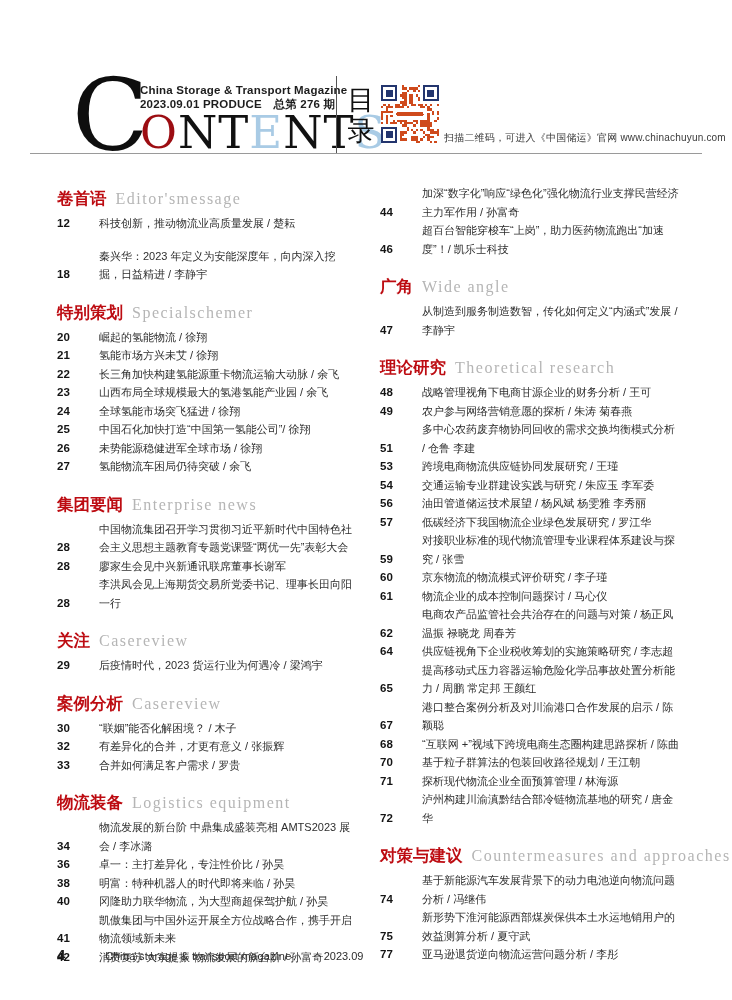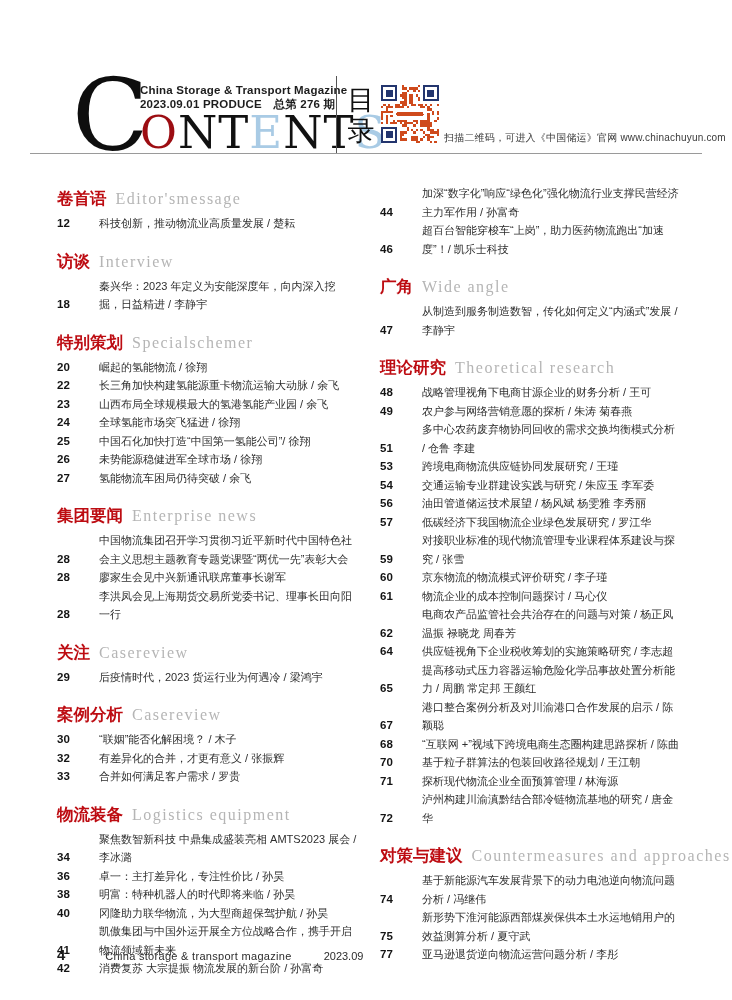--- a/index.html
+++ b/index.html
@@ -267,41 +267,42 @@
     </h2>
     <ul class="sec-items">
   <li class="toc-item">
     <span class="item-page">12</span>
     <span class="item-title">科技创新，推动物流业高质量发展 / 楚耘</span>
   </li>
 </ul>
   </section>
 
   <section class="toc-section">
-    <h2 class="sec-head">
-      <span class="sec-cn">访谈</span><span class="sec-en">Interview</span>
-    </h2>
     <ul class="sec-items">
   <li class="toc-item">
     <span class="item-page">18</span>
     <span class="item-title">秦兴华：2023 年定义为安能深度年，向内深入挖掘，日益精进 / 李静宇</span>
   </li>
 </ul>
   </section>
 
   <section class="toc-section">
     <h2 class="sec-head">
       <span class="sec-cn">特别策划</span><span class="sec-en">Specialschemer</span>
     </h2>
     <ul class="sec-items">
   <li class="toc-item">
     <span class="item-page">20</span>
     <span class="item-title">崛起的氢能物流 / 徐翔</span>
   </li>
 
+  <li class="toc-item">
+    <span class="item-page">21</span>
+    <span class="item-title">氢能市场方兴未艾 / 徐翔</span>
+  </li>
 
   <li class="toc-item">
     <span class="item-page">22</span>
     <span class="item-title">长三角加快构建氢能源重卡物流运输大动脉 / 余飞</span>
   </li>
 
   <li class="toc-item">
     <span class="item-page">23</span>
     <span class="item-title">山西布局全球规模最大的氢港氢能产业园 / 余飞</span>
   </li>
@@ -384,21 +385,21 @@
 </ul>
   </section>
 
   <section class="toc-section">
     <h2 class="sec-head">
       <span class="sec-cn">物流装备</span><span class="sec-en">Logistics equipment</span>
     </h2>
     <ul class="sec-items">
   <li class="toc-item">
     <span class="item-page">34</span>
-    <span class="item-title">聚焦数智新科技 中鼎集成盛装亮相 AMTS2023 展会 / 李冰潞</span>
+    <span class="item-title">物流发展的新台阶 中鼎集成盛装亮相 AMTS2023 展会 / 李冰潞</span>
   </li>
 
   <li class="toc-item">
     <span class="item-page">36</span>
     <span class="item-title">卓一：主打差异化，专注性价比 / 孙昊</span>
   </li>
 
   <li class="toc-item">
     <span class="item-page">38</span>
     <span class="item-title">明富：特种机器人的时代即将来临 / 孙昊</span>

